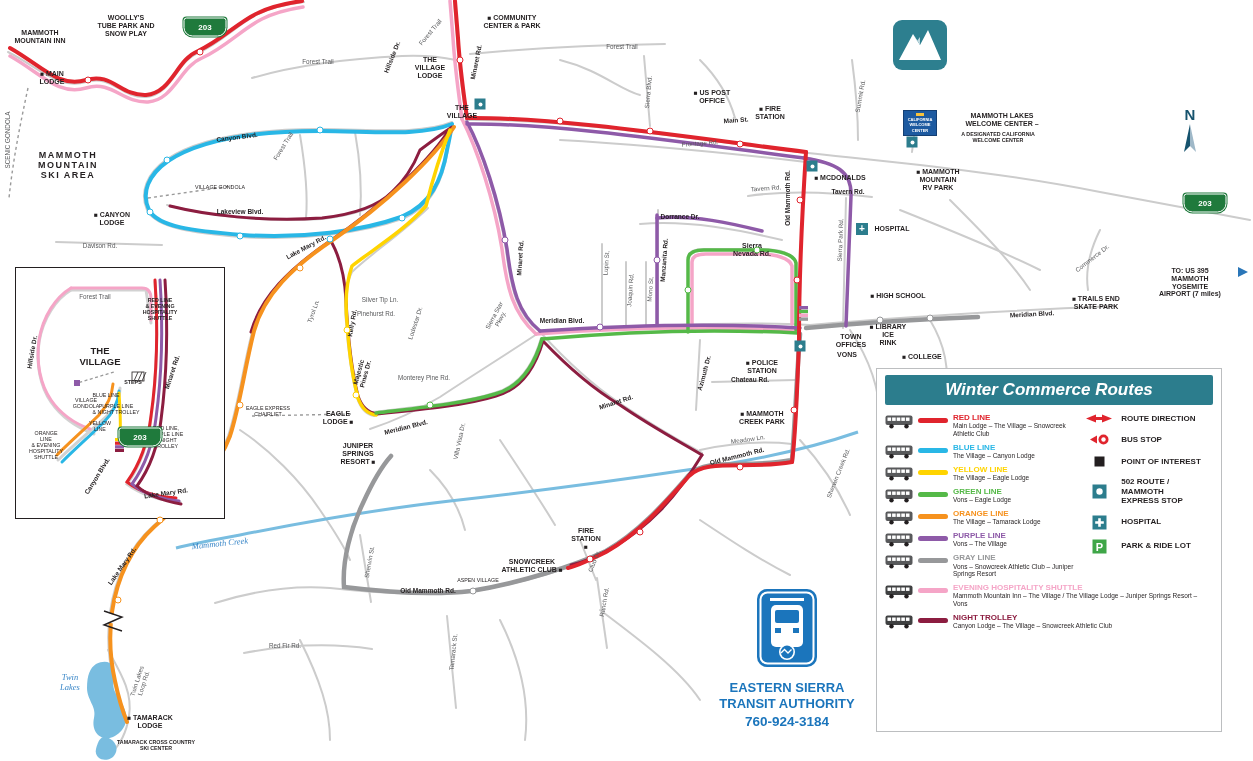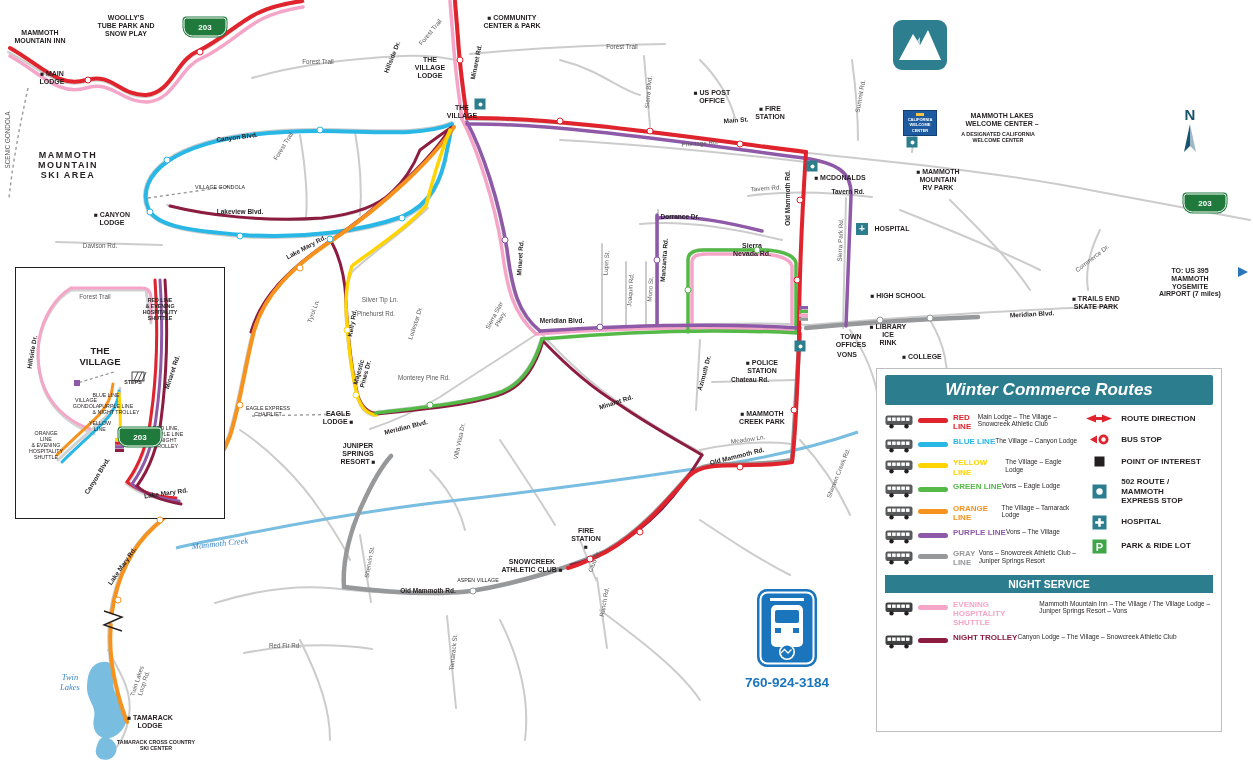--- a/index.html
+++ b/index.html
@@ -36,21 +36,21 @@
   #legend{position:absolute;left:876px;top:368px;width:346px;height:364px;background:#fff;
           border:1px solid #bcbec0;z-index:7;box-sizing:border-box;padding:6px 8px}
   .legend-title{background:var(--teal,#2c7d8d);color:#fff;font-weight:700;font-style:italic;font-size:17px;
           text-align:center;line-height:30px;height:30px;border-radius:2px}
   .legend-cols{display:flex;margin-top:8px}
   #legend-routes{flex:1.5;min-width:0}
   #legend-symbols{flex:1;min-width:0;padding-left:6px}
   .route-row{display:flex;align-items:flex-start;gap:5px;margin-bottom:5.5px}
   .route-row svg{flex:0 0 auto;margin-top:1px}
   .route-line{flex:0 0 30px;height:5px;border-radius:2.5px;margin-top:5px}
-  .route-text{display:flex;flex-direction:row;line-height:1.15;min-width:0}
+  .route-text{display:flex;flex-direction:column;line-height:1.15;min-width:0}
   .route-text b{font-size:8px}
   .route-text i{font-style:normal;font-size:6.5px;color:#231f20}
   .sym-row{display:flex;align-items:center;gap:7px;margin-bottom:9px}
   .sym-icon{flex:0 0 30px;display:flex;justify-content:center}
   .sym-label{font-size:8px;font-weight:700;white-space:pre-line;line-height:1.2}
   .legend-night-bar{background:var(--teal,#2c7d8d);color:#fff;font-weight:700;font-size:10.5px;
           text-align:center;line-height:18px;height:18px;margin:2px 0 7px}
   #esta{position:absolute;left:712px;top:588px;width:150px;text-align:center;z-index:7}
   .esta-name{color:#1b75bc;font-weight:700;font-size:13px;line-height:1.2;margin-top:8px}
   .esta-phone{color:#1b75bc;font-weight:700;font-size:13.5px;margin-top:3px}
@@ -621,21 +621,20 @@
             <span class="sym-icon">
               <svg width="15" height="15">
                 <rect x="0.5" y="0.5" width="14" height="14" fill="#3fa648"></rect>
                 <text x="7.5" y="11.6" text-anchor="middle" font-family="Liberation Sans, sans-serif" font-size="11" font-weight="bold" fill="#fff">P</text>
               </svg>
             </span>
             <span class="sym-label">PARK &amp; RIDE LOT</span>
           </div>
         </div>
     </div>
-    <div class="legend-night-bar">NIGHT SERVICE</div>
     <div id="legend-night">
         <div class="route-row">
           <svg width="28" height="15" viewBox="0 0 28 15">
             <rect x="0.5" y="1.5" width="27" height="9.5" rx="2" fill="#3f4041"></rect>
             <rect x="2.5" y="3.5" width="3.6" height="3.4" fill="#fff"></rect>
             <rect x="7.1" y="3.5" width="3.6" height="3.4" fill="#fff"></rect>
             <rect x="11.7" y="3.5" width="3.6" height="3.4" fill="#fff"></rect>
             <rect x="16.3" y="3.5" width="3.6" height="3.4" fill="#fff"></rect>
             <rect x="20.9" y="3.5" width="3.6" height="3.4" fill="#fff"></rect>
             <circle cx="6.5" cy="12.3" r="2.2" fill="#231f20"></circle>
@@ -675,16 +674,20 @@
         <rect x="14" y="10" width="34" height="3" fill="#fff"></rect>
         <rect x="15" y="17" width="32" height="42" rx="5" fill="#fff"></rect>
         <rect x="19" y="22" width="24" height="13" rx="2" fill="#1b75bc"></rect>
         <rect x="19" y="40" width="6" height="5" fill="#1b75bc"></rect>
         <rect x="37" y="40" width="6" height="5" fill="#1b75bc"></rect>
         <circle cx="31" cy="64" r="8" fill="#fff"></circle>
           <circle cx="31" cy="64" r="6.4" fill="#1b75bc"></circle>
         <path d="M25,65 l3.5,-3.5 3.5,3.5 3.5,-3.5" stroke="#fff" stroke-width="1.3" fill="none"></path>
       </svg>
     </span>
+    <div class="esta-name">
+      <div>EASTERN SIERRA</div>
+      <div>TRANSIT AUTHORITY</div>
+    </div>
     <div class="esta-phone">760-924-3184</div>
   </div>
 
 </div>
 
 </body></html>

